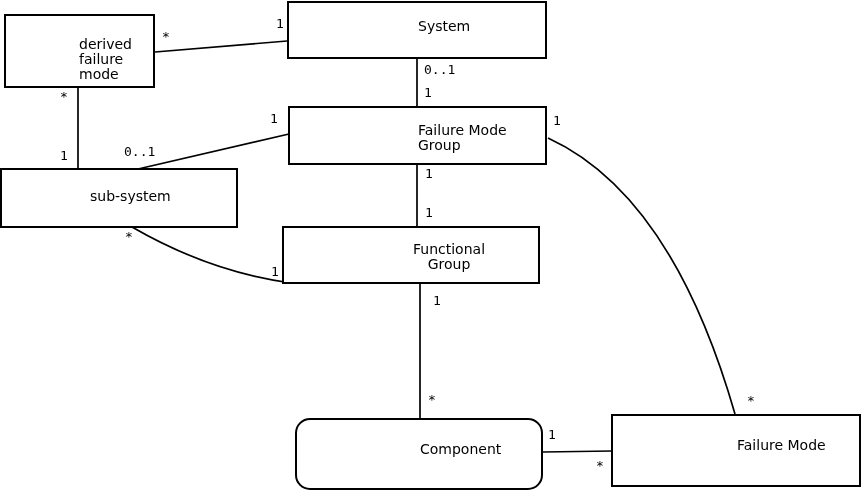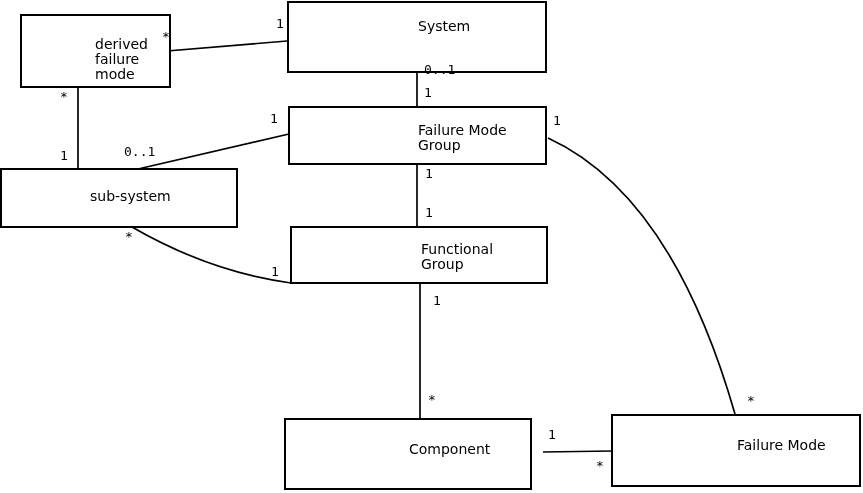--- a/index.html
+++ b/index.html
@@ -53,45 +53,45 @@
     <path d="M 417 59 L 417 107"></path>
     <path d="M 78 87 L 78 169"></path>
     <path d="M 289 134 L 138 169"></path>
     <path d="M 417 164 L 417 227"></path>
     <path d="M 132 227 Q 210 272 291 283"></path>
     <path d="M 420 283 L 420 419"></path>
     <path d="M 543 452 L 612 451"></path>
     <path d="M 548 138 Q 672 195 735 414"></path>
   </svg>
 
-  <div class="box" style="left:4px; top:14px; width:151px; height:74px;margin-left:16px;">
+  <div class="box" style="left:4px; top:14px; width:151px; height:74px;">
     <div class="box-label" style="left:73px; top:21px;">derived
 failure
 mode</div>
   </div>
 
-  <div class="box" style="left:287px; top:1px; width:260px; height:72px;">
+  <div class="box" style="left:287px; top:1px; width:260px; height:58px;">
     <div class="box-label" style="left:129px; top:16px;">System</div>
   </div>
 
   <div class="box" style="left:288px; top:106px; width:259px; height:59px;">
     <div class="box-label" style="left:128px; top:15px;">Failure Mode
 Group</div>
   </div>
 
   <div class="box" style="left:0px; top:168px; width:238px; height:60px;">
     <div class="box-label" style="left:88px; top:19px;">sub-system</div>
   </div>
 
-  <div class="box" style="left:290px; top:226px; width:258px; height:58px;">
+  <div class="box" style="left:282px; top:226px; width:258px; height:58px;text-align:center;">
     <div class="box-label" style="left:129px; top:14px;">Functional
 Group</div>
   </div>
 
-  <div class="box" style="left:284px; top:418px; width:248px; height:72px;">
+  <div class="box" style="left:295px; top:418px; width:248px; height:72px;border-radius:15px;">
     <div class="box-label" style="left:123px; top:22px;">Component</div>
   </div>
 
   <div class="box" style="left:611px; top:414px; width:250px; height:73px;">
     <div class="box-label" style="left:124px; top:22px;">Failure Mode</div>
   </div>
 
   <div class="mult" style="left:162px; top:30px;">*</div>
   <div class="mult" style="left:276px; top:17px;">1</div>
 

